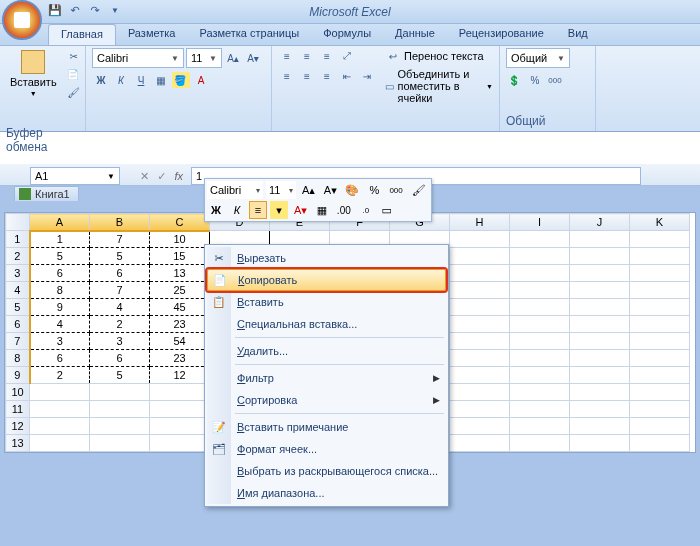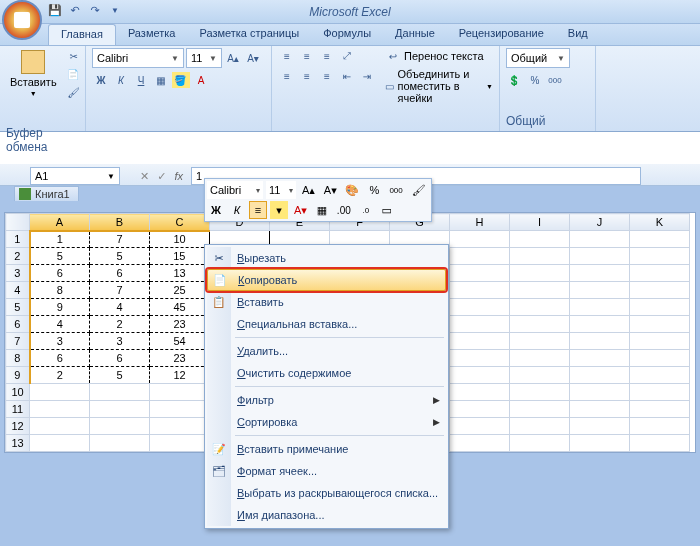--- a/index.html
+++ b/index.html
@@ -444,23 +444,20 @@
         <span class="mic">📋</span>
         <span><span class="u">В</span>ставить</span>
       </div>
       <div class="ctx-item ">
         <span><span class="u">С</span>пециальная вставка...</span>
       </div>
       <div class="ctx-sep"></div>
       <div class="ctx-item ">
         <span><span class="u">У</span>далить...</span>
       </div>
-      <div class="ctx-item ">
-        <span><span class="u">О</span>чистить содержимое</span>
-      </div>
       <div class="ctx-sep"></div>
       <div class="ctx-item ">
         <span><span class="u">Ф</span>ильтр</span>
         <span class="arrow">▶</span>
       </div>
       <div class="ctx-item ">
         <span><span class="u">С</span>ортировка</span>
         <span class="arrow">▶</span>
       </div>
       <div class="ctx-sep"></div>

